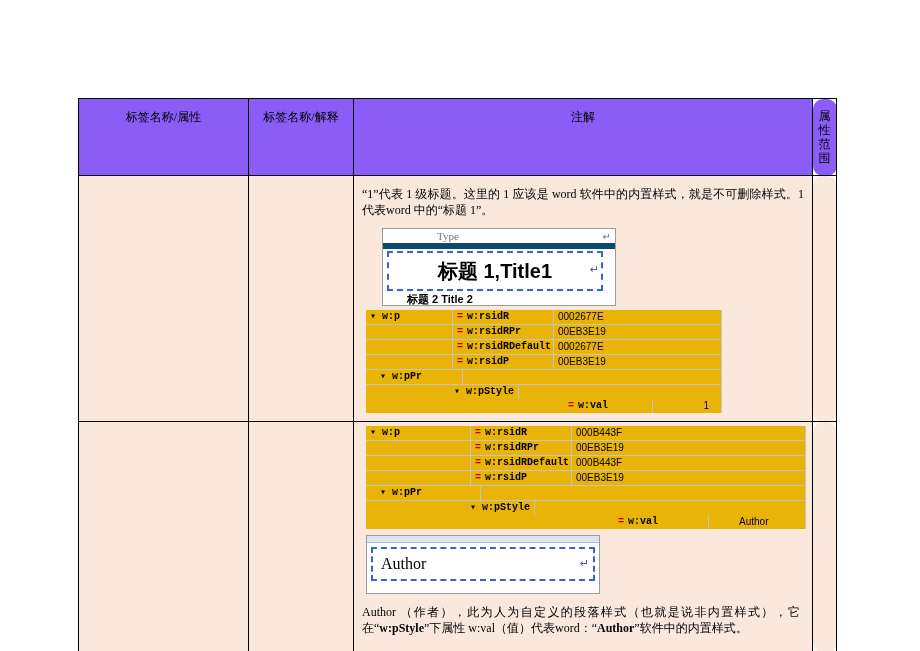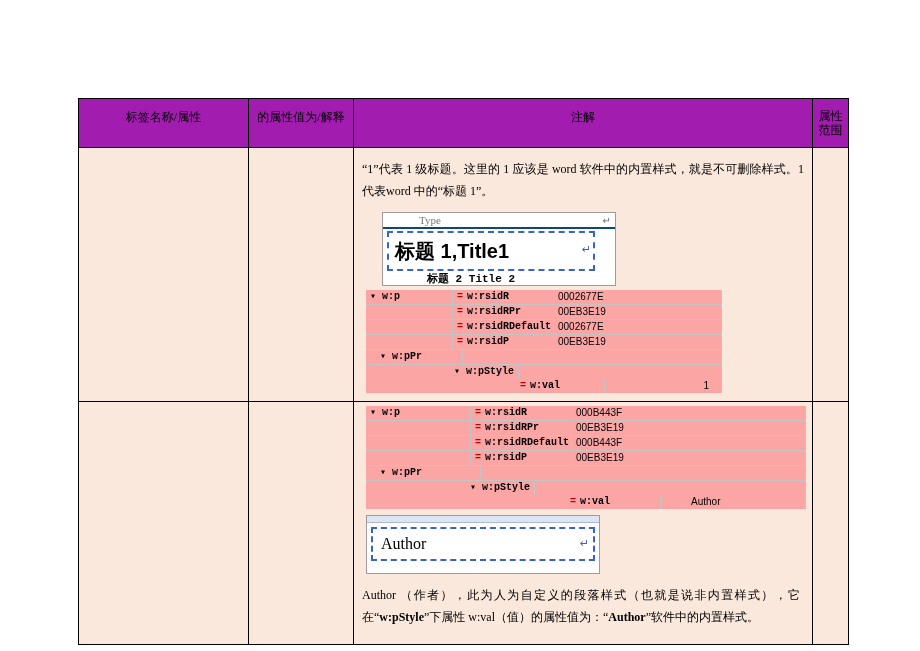--- a/index.html
+++ b/index.html
@@ -1,66 +1,66 @@
 <!DOCTYPE html>
 <html><head>
 <meta charset="utf-8">
 <style>
   html,body{margin:0;padding:0;background:#fff;font-family:"SimSun","宋体",serif;font-size:12px;color:#000;}
   .page{width:920px;height:651px;position:relative;box-sizing:border-box;}
   .tbl{position:absolute;left:78px;top:98px;border-collapse:collapse;}
   .tbl td,.tbl th{border:1px solid #000;vertical-align:top;padding:0;box-sizing:border-box;}
-  .hdr td{background:#a21caf;text-align:center;font-size:12px;padding:10px 4px;}
+  .hdr td{background:#8b5cf6;text-align:center;font-size:12px;padding:10px 4px;}
   .body-row td{background:#fae8dc;}
   .c1{width:170px;}
   .c2{width:105px;}
   .c3{width:458px;}
-  .c4{width:36px;}
-  .note-text{padding:10px 8px 6px 8px;line-height:22px;text-align:justify;}
+  .c4{width:24px;border-radius:10px;}
+  .note-text{padding:10px 8px 6px 8px;line-height:16px;text-align:justify;}
   .note-block{padding:4px 6px 8px 6px;}
   
   .word-style-box{background:#fff;border:1px solid #9c9c9c;width:232px;margin:0 0 4px 22px;}
-  .word-style-box .wtop{height:14px;border-bottom:2px solid #0c4a6e;position:relative;font-family:"Times New Roman",serif;font-size:11px;color:#7a7a7a;padding-left:36px;line-height:14px;}
+  .word-style-box .wtop{height:14px;border-bottom:6px solid #0c4a6e;position:relative;font-family:"Times New Roman",serif;font-size:11px;color:#7a7a7a;padding-left:54px;line-height:14px;}
   .word-style-box .wtop .ret{position:absolute;right:4px;top:1px;font-size:10px;color:#6b6b6b;}
-  .word-style-box .wmain{border:2px dashed #3a63c9;margin:2px 20px 2px 4px;position:relative;text-align:left;font-family:"SimHei","黑体",sans-serif;font-weight:bold;font-size:20px;line-height:28px;padding:4px 6px;}
+  .word-style-box .wmain{border:2px dashed #3a63c9;margin:2px 12px 2px 4px;position:relative;text-align:center;font-family:"SimHei","黑体",sans-serif;font-weight:bold;font-size:20px;line-height:28px;padding:4px 6px;}
   .word-style-box .wmain .ret2{position:absolute;right:2px;top:2px;font-size:11px;color:#4a5ea8;font-weight:normal;font-family:serif;}
-  .word-style-box .wbot{height:12px;font-family:Liberation Mono, monospace;font-weight:bold;font-size:11px;padding-left:24px;line-height:12px;color:#000;margin-left:20px;}
+  .word-style-box .wbot{height:12px;font-family:Liberation Sans, sans-serif;font-weight:bold;font-size:11px;padding-left:24px;line-height:12px;color:#000;}
   
-  .xml-box{background:#fca5a5;width:356px;margin:2px 0 0 6px;font-family:"Tahoma","Arial",sans-serif;font-size:10px;color:#000;}
+  .xml-box{background:#eab308;width:356px;margin:2px 0 0 6px;font-family:"Tahoma","Arial",sans-serif;font-size:10px;color:#000;}
   .xml-box.wider{width:440px;}
   .xml-row{display:flex;align-items:stretch;height:14px;border-bottom:1px solid #c4c4c4;}
   .xml-row:last-child{border-bottom:0;}
   .xml-cell{border-right:1px solid #c4c4c4;padding:0 4px;line-height:14px;white-space:nowrap;overflow:hidden;}
   .tree-col{width:78px;font-family:"Courier New",monospace;font-weight:bold;font-size:10px;}
   .attr-col{width:92px;font-family:"Courier New",monospace;font-weight:bold;}
   .attr-col .bullet{color:#c00000;display:inline-block;width:10px;}
   .val-col{flex:1;font-family:Liberation Sans, sans-serif;}
   .xml-nested{padding-left:84px;}
-  .xml-nested2{padding-left:150px;}
+  .xml-nested2{padding-left:150px;margin-left:48px;}
   .xml-nested .xml-row .tree-col,
   .xml-nested2 .xml-row .tree-col{width:auto;min-width:58px;}
   
   .word-author{background:#fff;border:1px solid #9c9c9c;width:232px;margin:6px 0 6px 6px;}
   .word-author .atop{height:6px;border-bottom:1px solid #aeb8d4;background:#dde5f3;}
   .word-author .amain{border:2px dashed #3a63c9;margin:4px 4px 2px 4px;position:relative;font-family:"Times New Roman",serif;font-size:16px;line-height:22px;padding:4px 8px;color:#000;}
   .word-author .amain .ret2{position:absolute;right:4px;top:3px;font-size:11px;color:#4a5ea8;}
   .word-author .abot{height:10px;font-family:"Times New Roman",serif;font-size:10px;padding-left:24px;color:#555;}
   .bold{font-weight:bold;font-family:"Times New Roman","SimSun",serif;}
   .serif{font-family:"Times New Roman",serif;}
 </style>
 </head>
 <body>
 
 <div class="page">
 <table class="tbl">
 
   <tbody>
         <tr class="hdr">
     <td class="c1">标签名称/属性</td>
-    <td class="c2">的属性值为/解释</td>
+    <td class="c2">标签名称/解释</td>
     <td class="c3">注解</td>
     <td class="c4" style="line-height:14px;">
       <span>属性</span><br>
       <span>范围</span>
     </td>
   </tr>
 
   <tr class="body-row">
     <td class="c1"></td>
     <td class="c2"></td>
@@ -172,21 +172,21 @@
         <div class="word-author">
           <div class="atop"></div>
           <div class="amain">
             <span class="serif">Author</span>
             <span class="ret2">↵</span>
           </div>
           <div class="abot"></div>
         </div>
 
         <div class="note-text" style="padding:4px 6px 8px 2px;">
-          <span>    Author （作者），此为人为自定义的段落样式（也就是说非内置样式），它在“</span><span class="bold">w:pStyle</span><span>”下属性 w:val（值）的属性值为：“</span><span class="bold">Author</span><span>”软件中的内置样式。</span>
+          <span>    Author （作者），此为人为自定义的段落样式（也就是说非内置样式），它在“</span><span class="bold">w:pStyle</span><span>”下属性 w:val（值）代表word：“</span><span class="bold">Author</span><span>”软件中的内置样式。</span>
         </div>
       </div>
     </td>
     <td class="c4"></td>
   </tr>
 </tbody>
     </table>
 </div>
 
 </body></html>

